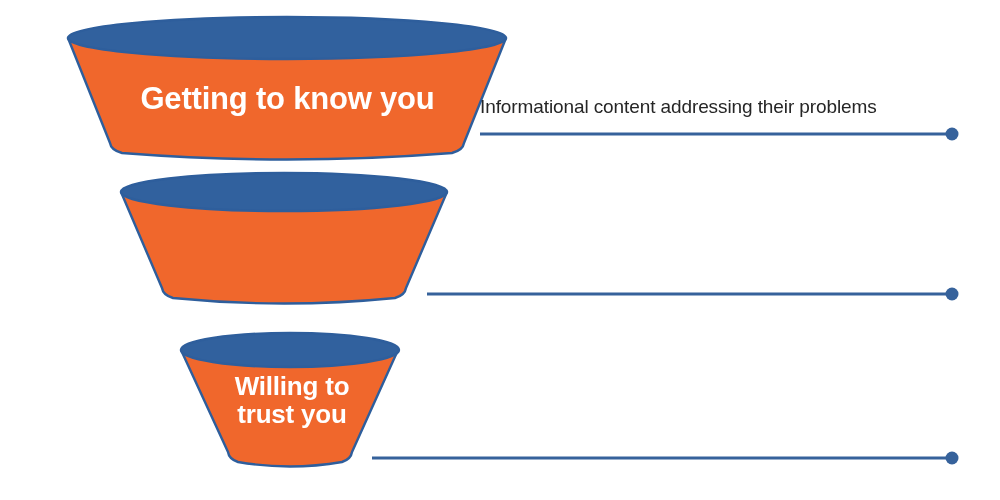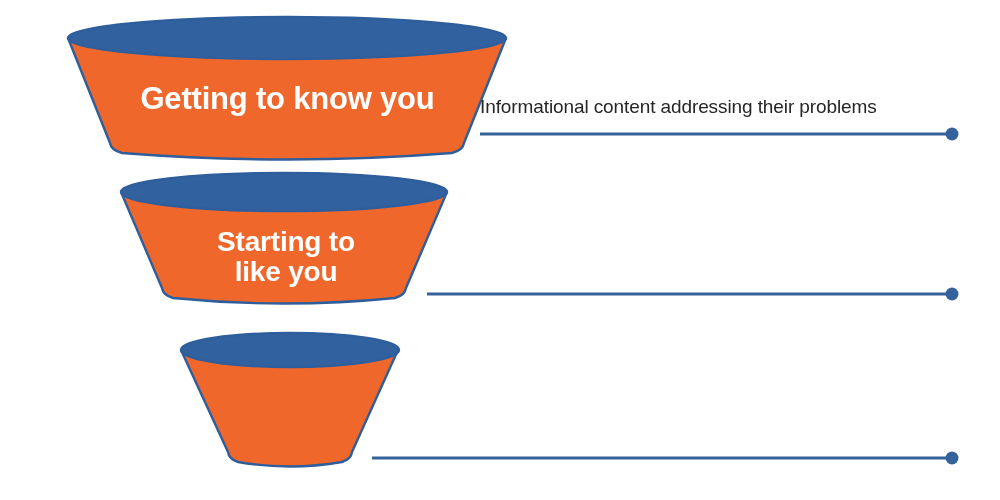--- a/index.html
+++ b/index.html
@@ -118,21 +118,21 @@
 
     <g>
       <line x1="372" y1="458" x2="952" y2="458" stroke="#36629B" stroke-width="3.2"></line>
       <circle cx="952" cy="458" r="6.5" fill="#36629B"></circle>
     </g>
 
   </svg>
 
   <div class="stage-label" id="stage-label-1">Getting to know you</div>
 
-  <div class="stage-label" id="stage-label-2">Starting to
-like you</div>
 
+  <div class="stage-label" id="stage-label-3">Willing to
+trust you</div>
 
   <div class="caption-text" id="caption-text-1">Informational content addressing their problems</div>
 
 
 
 </div>
 
 </body></html>

